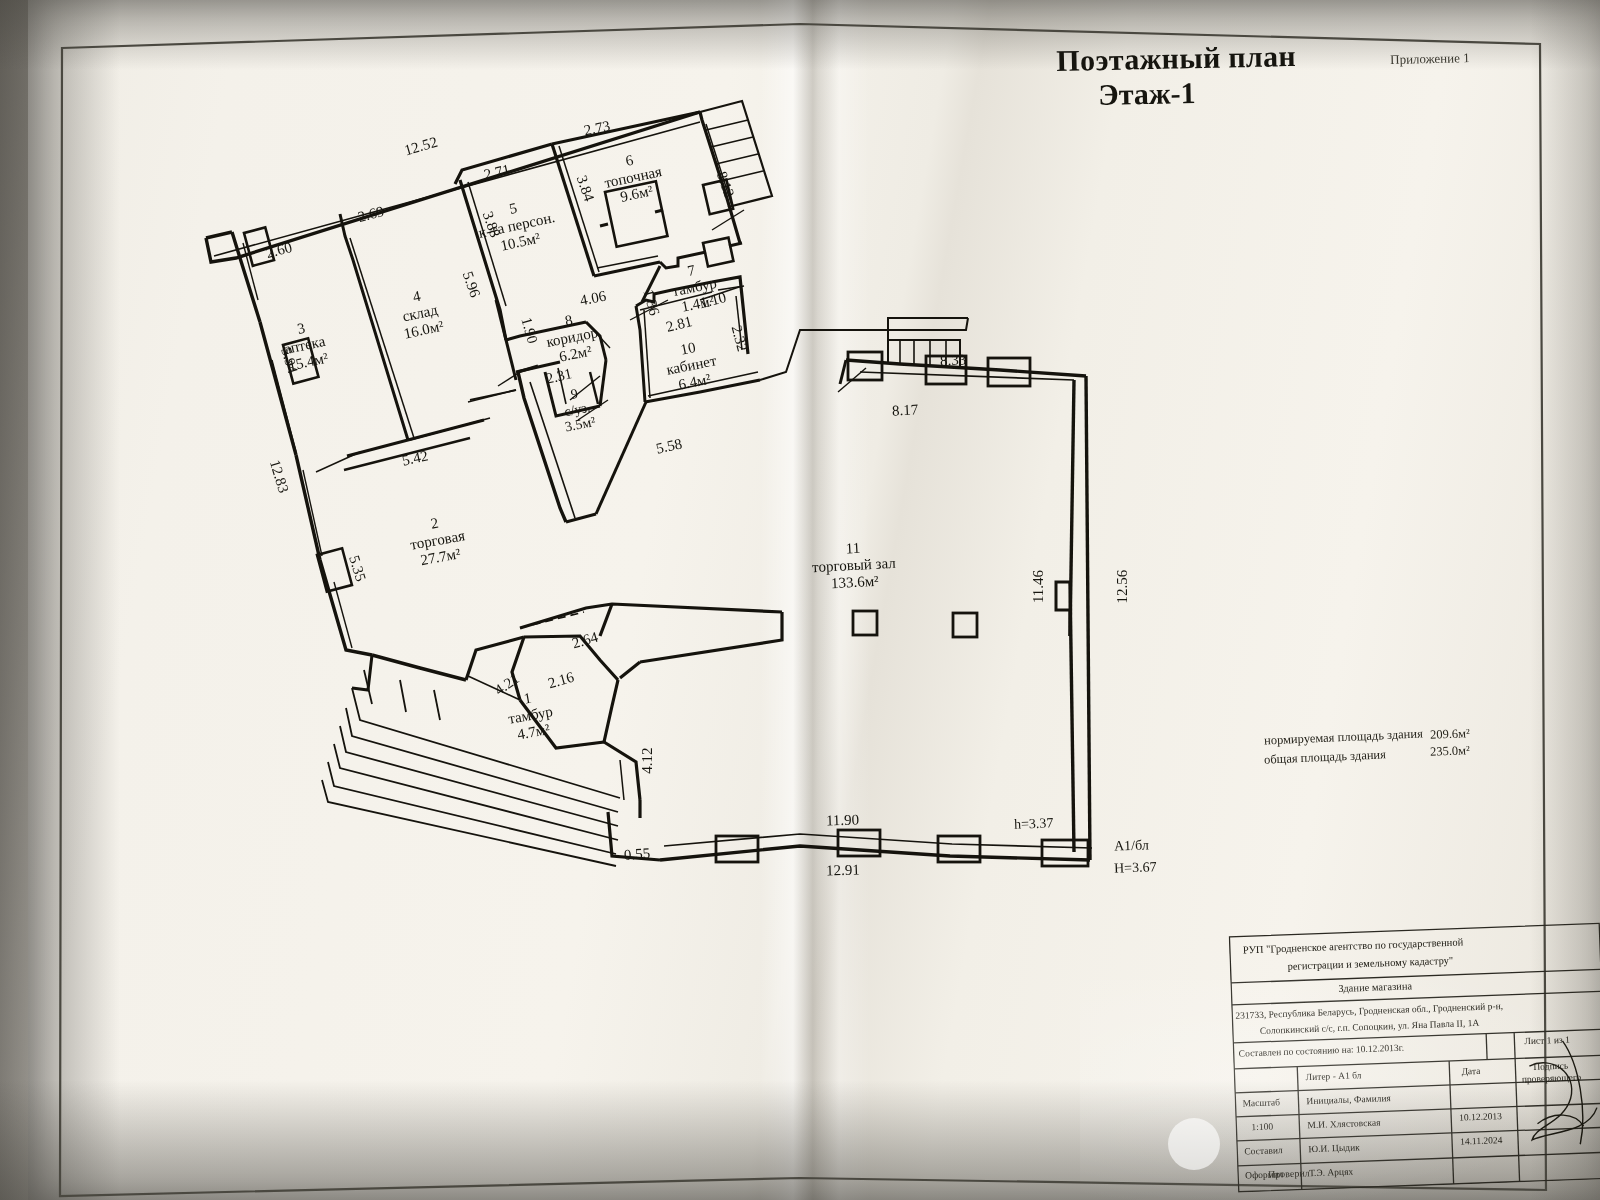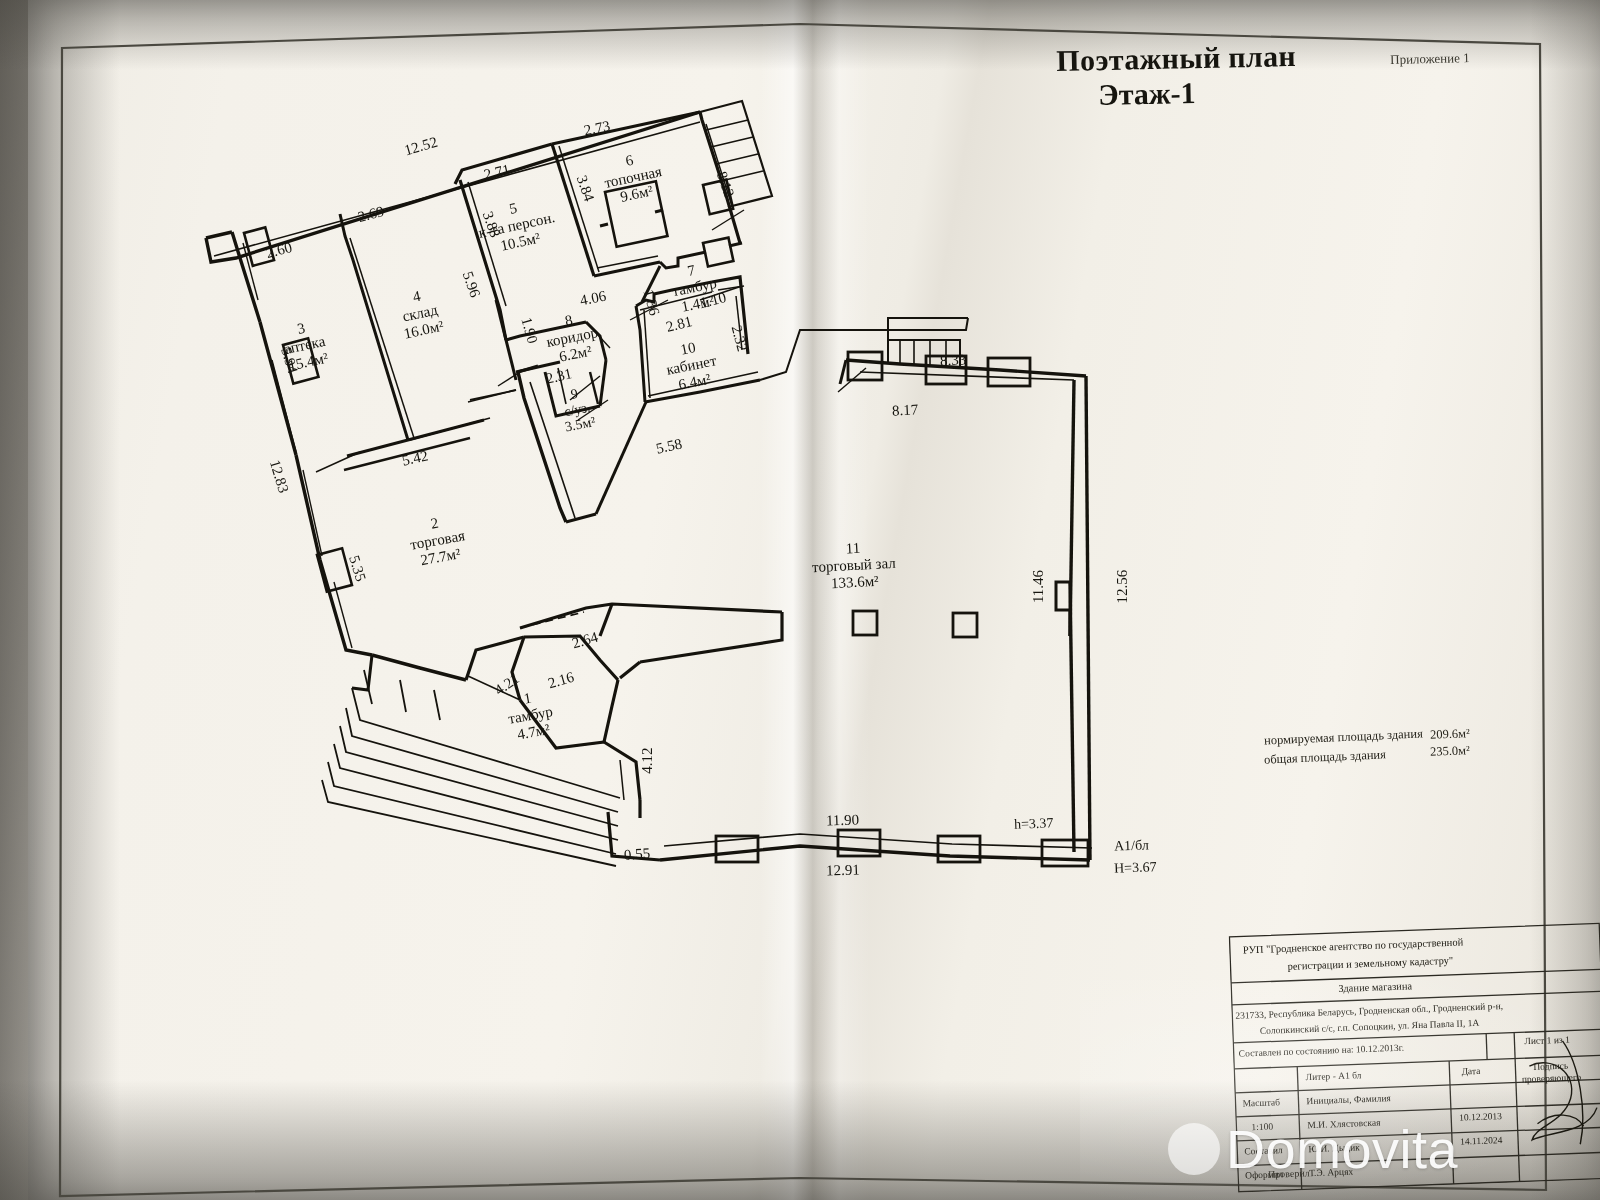--- a/index.html
+++ b/index.html
@@ -444,14 +444,13 @@
       <path d="M302,210 C318,198 340,200 348,214"></path>
     </g>
   </svg>
 </div>
 <div class="tb-txt" style="position:absolute;left:1268px;top:1168px;color:#2a2820;font-size:10px;transform:rotate(-2.1deg);">Проверил</div>
 
 <div class="glare"></div>
 
 <div id="watermark">
   <span class="wm-dot"></span>
-  <span>Domovita</span>
 </div>
 
 </body></html>

